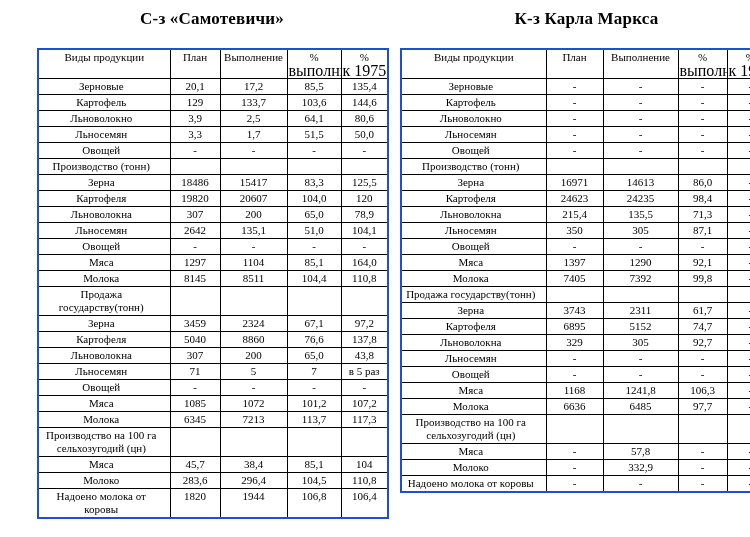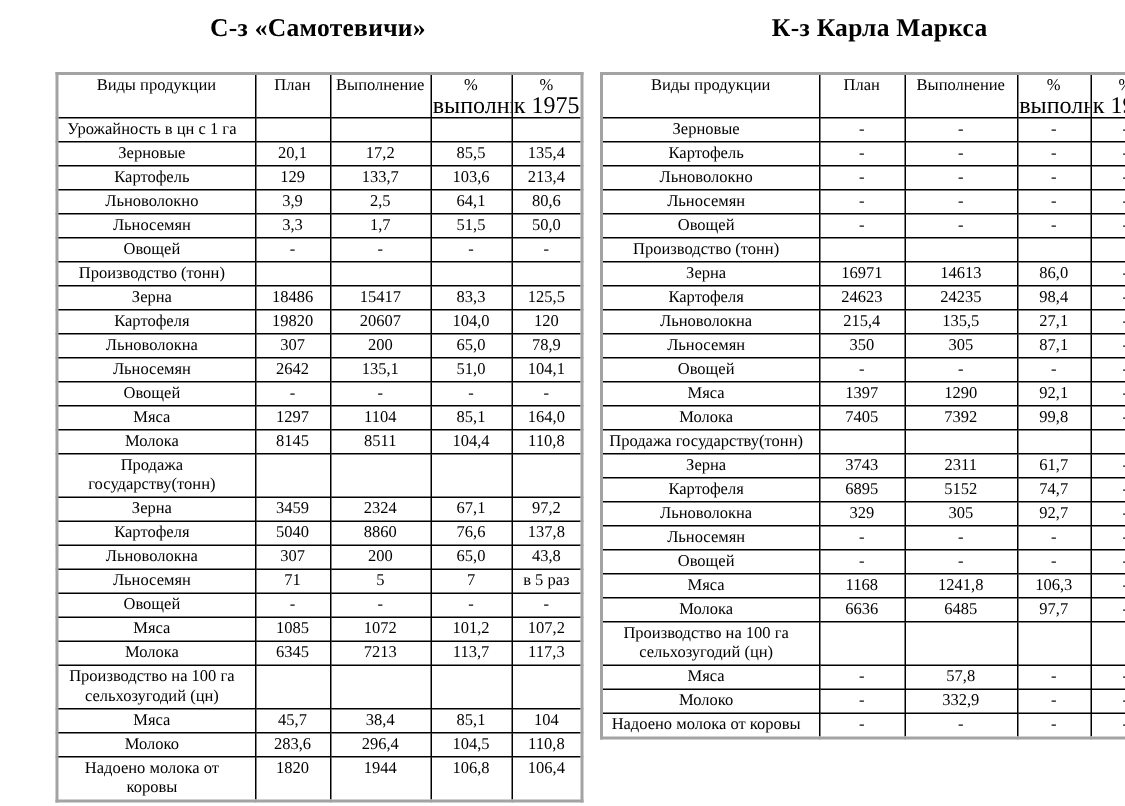--- a/index.html
+++ b/index.html
@@ -20,21 +20,21 @@
     height:40px;
     font-size:17px;line-height:22px;
     font-weight:bold;
     text-align:center;
     letter-spacing:.2px;
   }
   table.farm-table{
     border-collapse:collapse;
     table-layout:fixed;
     width:100%;
-    border:2px solid #a3a3a3;
+    border:2px solid #1d4ed8;
   }
   .farm-left  col.c1{width:132px}.farm-left  col.c2{width:50px}.farm-left  col.c3{width:67px}.farm-left  col.c4{width:54px}.farm-left  col.c5{width:47px}
   .farm-right col.c1{width:145px}.farm-right col.c2{width:57px}.farm-right col.c3{width:75px}.farm-right col.c4{width:49px}.farm-right col.c5{width:47px}
   .farm-table th,.farm-table td{
     border:1px solid #000;
     font-size:11px;
     line-height:13px;
     font-weight:normal;
     text-align:center;
     vertical-align:top;
@@ -63,39 +63,32 @@
         <tr>
           <th>Виды продукции</th>
           <th>План</th>
           <th>Выполнение</th>
           <th><span>%</span><span class="hdr-sub">выполнили</span></th>
           <th><span>%</span><span class="hdr-sub">к 1975</span></th>
         </tr>
       </thead>
       <tbody>
           <tr>
-            <td class="lbl">Урожайность в цн с 1 га</td>
-            <td></td>
-            <td></td>
-            <td></td>
-            <td></td>
-          </tr>
-          <tr>
             <td class="lbl">Зерновые</td>
             <td>20,1</td>
             <td>17,2</td>
             <td>85,5</td>
             <td>135,4</td>
           </tr>
           <tr>
             <td class="lbl">Картофель</td>
             <td>129</td>
             <td>133,7</td>
             <td>103,6</td>
-            <td>213,4</td>
+            <td>144,6</td>
           </tr>
           <tr>
             <td class="lbl">Льноволокно</td>
             <td>3,9</td>
             <td>2,5</td>
             <td>64,1</td>
             <td>80,6</td>
           </tr>
           <tr>
             <td class="lbl">Льносемян</td>
@@ -328,21 +321,21 @@
             <td class="lbl">Картофеля</td>
             <td>24623</td>
             <td>24235</td>
             <td>98,4</td>
             <td>-</td>
           </tr>
           <tr>
             <td class="lbl">Льноволокна</td>
             <td>215,4</td>
             <td>135,5</td>
-            <td>27,1</td>
+            <td>71,3</td>
             <td>-</td>
           </tr>
           <tr>
             <td class="lbl">Льносемян</td>
             <td>350</td>
             <td>305</td>
             <td>87,1</td>
             <td>-</td>
           </tr>
           <tr>

